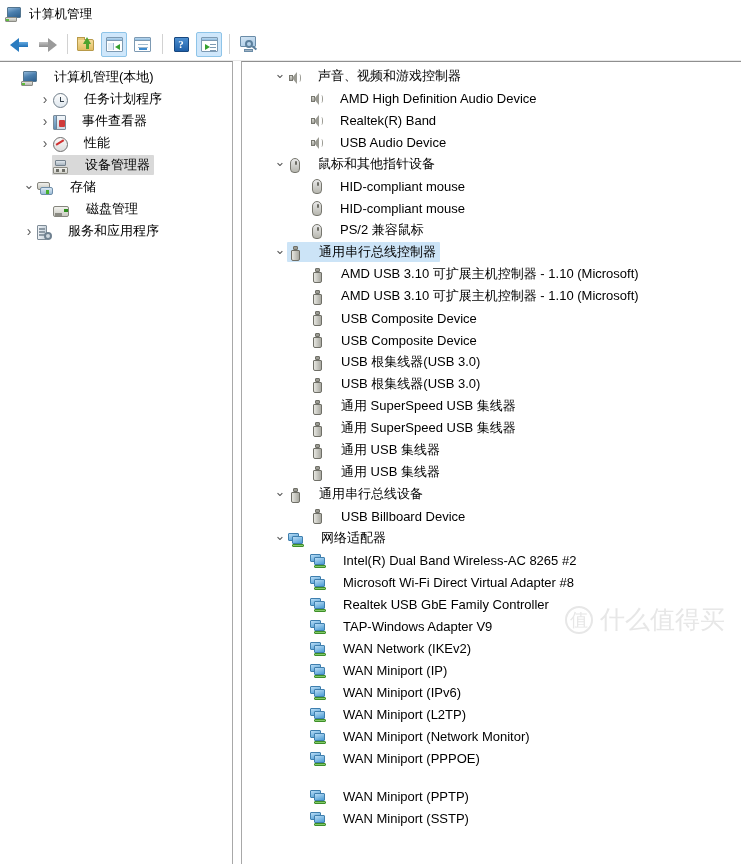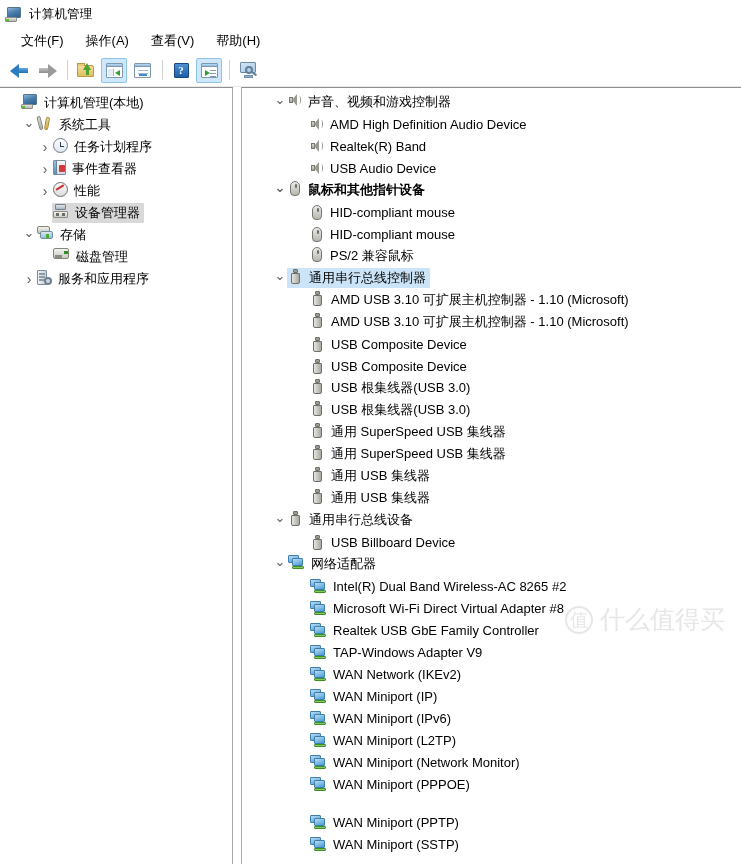--- a/index.html
+++ b/index.html
@@ -182,21 +182,21 @@
   }
 
   
   .row {
     display: flex; align-items: center;
     height: 22px; font-size: 13px; color: #000;
     white-space: nowrap;
   }
   .row .lbl { margin-left: 6px; }
   .row.sel-gray > .rowfill { background: #d9d9d9; }
-  .rowfill { display: inline-flex; align-items: flex-start; padding: 1px 4px 1px 1px; border-radius: 1px; }
+  .rowfill { display: inline-flex; align-items: flex-end; padding: 1px 4px 1px 1px; border-radius: 1px; gap: 10px; }
   .row.sel-blue > .rowfill { background: #cce4f7; }
 
   .chev {
     width: 14px; height: 16px; flex: 0 0 14px;
     display: flex; align-items: center; justify-content: center;
     color: #5a5a5a; font-size: 11px; line-height: 1;
   }
   .chev.right::before { content: "\203A"; font-size: 14px; }
   .chev.down::before  { content: "\2304"; font-size: 13px; position: relative; top: -3px; }
   .chev.none::before  { content: ""; }
@@ -400,26 +400,20 @@
 
   <div class="titlebar">
     <span class="ico ico-computer">
       <span class="mon"></span>
         <span class="base"></span>
         <span class="led"></span>
     </span>
     <span class="title-text">计算机管理</span>
   </div>
 
-  <div class="menubar">
-    <div class="menu-item">文件(F)</div>
-    <div class="menu-item">操作(A)</div>
-    <div class="menu-item">查看(V)</div>
-    <div class="menu-item">帮助(H)</div>
-  </div>
 
   <div class="toolbar">
     <div class="tb-btn">
       <span class="arrow back">
           <i class="stem"></i>
           <i class="head"></i>
         </span>
     </div>
     <div class="tb-btn">
       <span class="arrow fwd">
@@ -479,30 +473,20 @@
             <span class="chev none"></span>
             <span class="rowfill">
               <span class="ico ico-computer">
                 <span class="mon"></span>
                 <span class="base"></span>
                 <span class="led"></span>
               </span>
               <span class="lbl">计算机管理(本地)</span>
             </span>
           </div>
-          <div class="row" style="padding-left: 22px;">
-            <span class="chev down"></span>
-            <span class="rowfill">
-              <span class="ico-wrench">
-                <i class="w1"></i>
-                <i class="w2"></i>
-              </span>
-              <span class="lbl">系统工具</span>
-            </span>
-          </div>
           <div class="row" style="padding-left: 38px;">
             <span class="chev right"></span>
             <span class="rowfill">
               <span class="ico-clock"></span>
               <span class="lbl">任务计划程序</span>
             </span>
           </div>
           <div class="row" style="padding-left: 38px;">
             <span class="chev right"></span>
             <span class="rowfill">
@@ -609,21 +593,21 @@
             <span class="chev none"></span>
             <span class="rowfill">
               <span class="ico-speaker">
                 <i class="bx"></i>
                 <i class="cone"></i>
                 <i class="wv"></i>
               </span>
               <span class="lbl">USB Audio Device</span>
             </span>
           </div>
-          <div class="row" style="padding-left: 31px; font-weight: bold;">
+          <div class="row" style="padding-left: 31px;">
             <span class="chev down"></span>
             <span class="rowfill">
               <span class="ico-mouse"></span>
               <span class="lbl">鼠标和其他指针设备</span>
             </span>
           </div>
           <div class="row" style="padding-left: 53px;">
             <span class="chev none"></span>
             <span class="rowfill">
               <span class="ico-mouse"></span>

